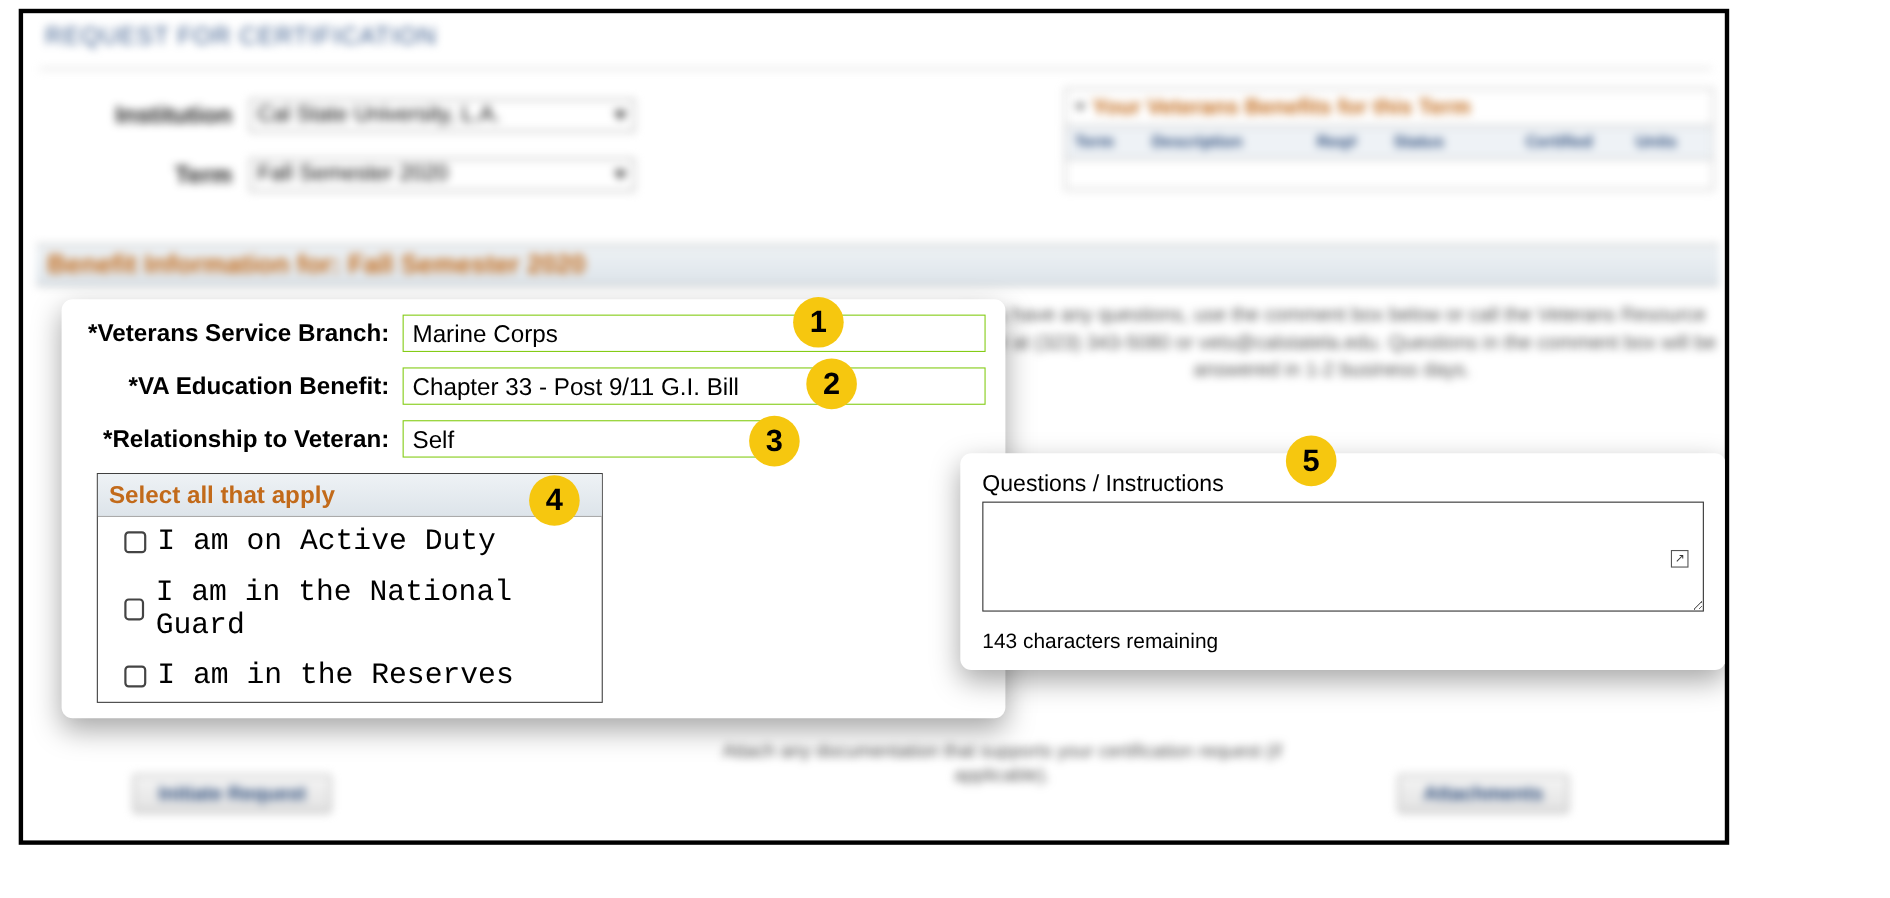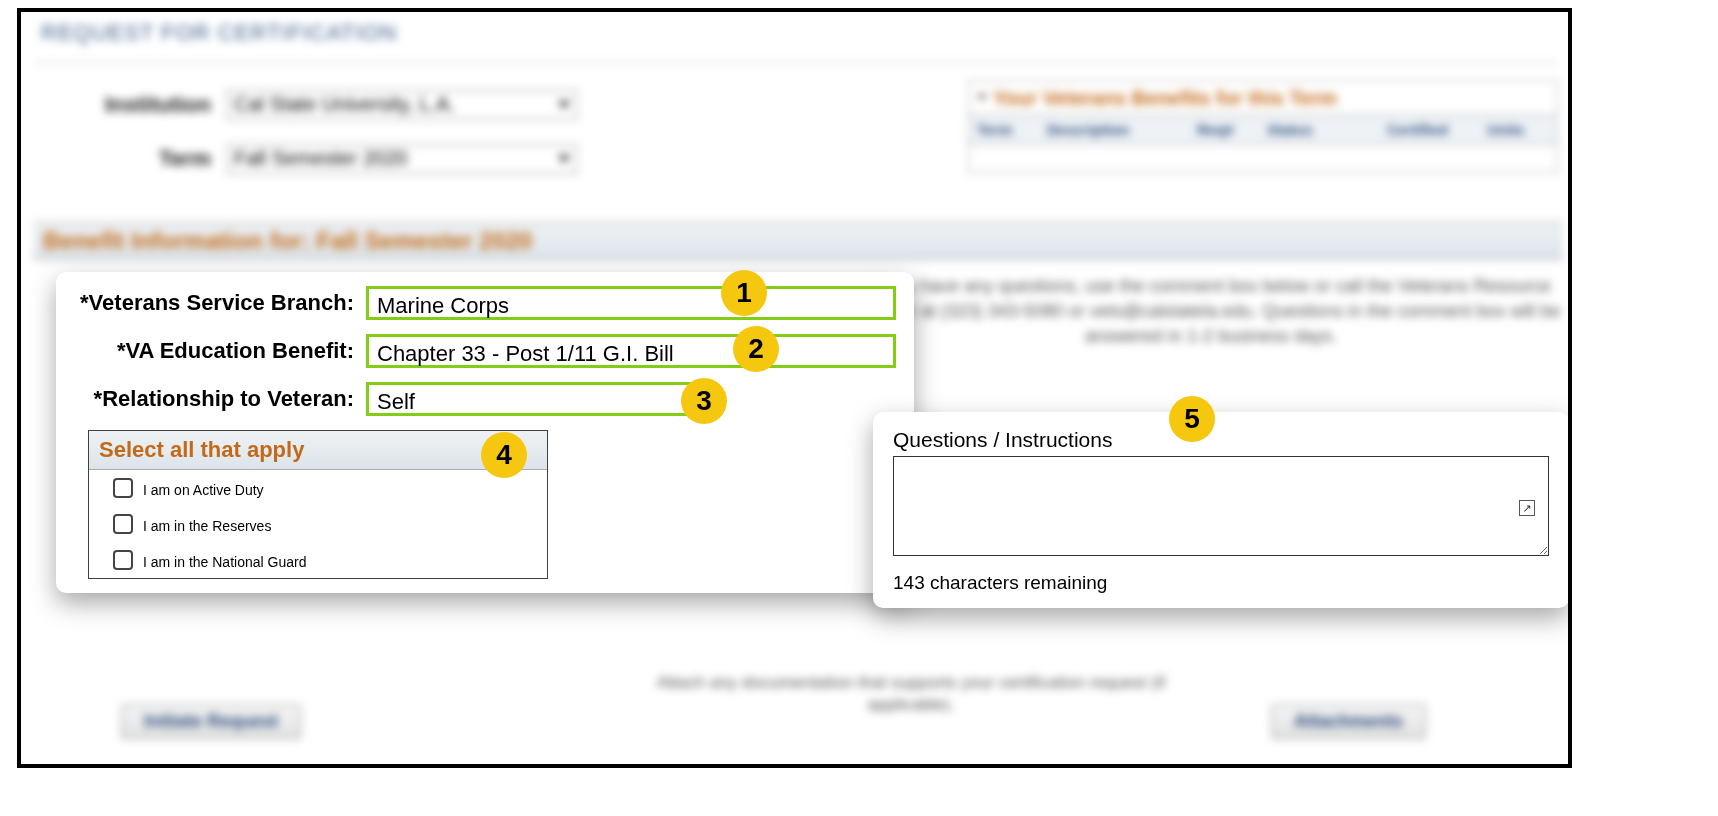--- a/index.html
+++ b/index.html
@@ -163,21 +163,21 @@
     gap: 12px;
   }
   .row label {
     width: 280px;
     text-align: right;
     font-weight: bold;
     font-size: 22px;
   }
   .row .input {
     flex: 1;
-    border: 3px solid #84cc16;
+    border: 1px solid #84cc16;
     padding: 4px 8px;
     font-size: 22px;
     height: 34px;
     background: #fff;
   }
   .subpanel {
     margin-top: 8px;
     margin-left: 14px;
     width: 460px;
     border: 1px solid #404040;
@@ -185,24 +185,25 @@
   .subpanel-title {
     background: linear-gradient(#eef2f5,#dde4ea);
     color: #c26a1a;
     font-weight: bold;
     font-size: 22px;
     padding: 6px 10px;
     border-bottom: 1px solid #aaa;
   }
   .chk-row {
     display: flex;
-    align-items: flex-end;
+    align-items: center;
     gap: 10px;
     padding: 8px 24px;
-    font-size: 14px;
+    font-size: 27px;
+    font-family: Liberation Mono, monospace;
   }
   .chk {
     width: 20px;
     height: 20px;
     border: 2px solid #444;
     border-radius: 4px;
   }
   .panel-right {
     left: 852px;
     top: 400px;
@@ -298,39 +299,39 @@
     <div class="btn" style="left:1250px; top:692px;">Attachments</div>
   </div>
 
   <div class="panel panel-left">
     <div class="row">
       <label>*Veterans Service Branch:</label>
       <div class="input"><span>Marine Corps</span></div>
     </div>
     <div class="row">
       <label>*VA Education Benefit:</label>
-      <div class="input"><span>Chapter 33 - Post 1/11 G.I. Bill</span></div>
+      <div class="input"><span>Chapter 33 - Post 9/11 G.I. Bill</span></div>
     </div>
     <div class="row">
       <label>*Relationship to Veteran:</label>
       <div class="input" style="flex:0 0 340px"><span>Self</span></div>
     </div>
     <div class="subpanel">
       <div class="subpanel-title">Select all that apply</div>
       <div class="chk-row">
         <span class="chk"></span>
         <span>I am on Active Duty</span>
       </div>
       <div class="chk-row">
         <span class="chk"></span>
-        <span>I am in the Reserves</span>
+        <span>I am in the National Guard</span>
       </div>
       <div class="chk-row">
         <span class="chk"></span>
-        <span>I am in the National Guard</span>
+        <span>I am in the Reserves</span>
       </div>
     </div>
   </div>
 
   <div class="panel panel-right">
     <div class="q-label">Questions / Instructions</div>
     <div style="position:relative">
       <textarea style=""></textarea>
       <div class="popout">↗</div>
     </div>

